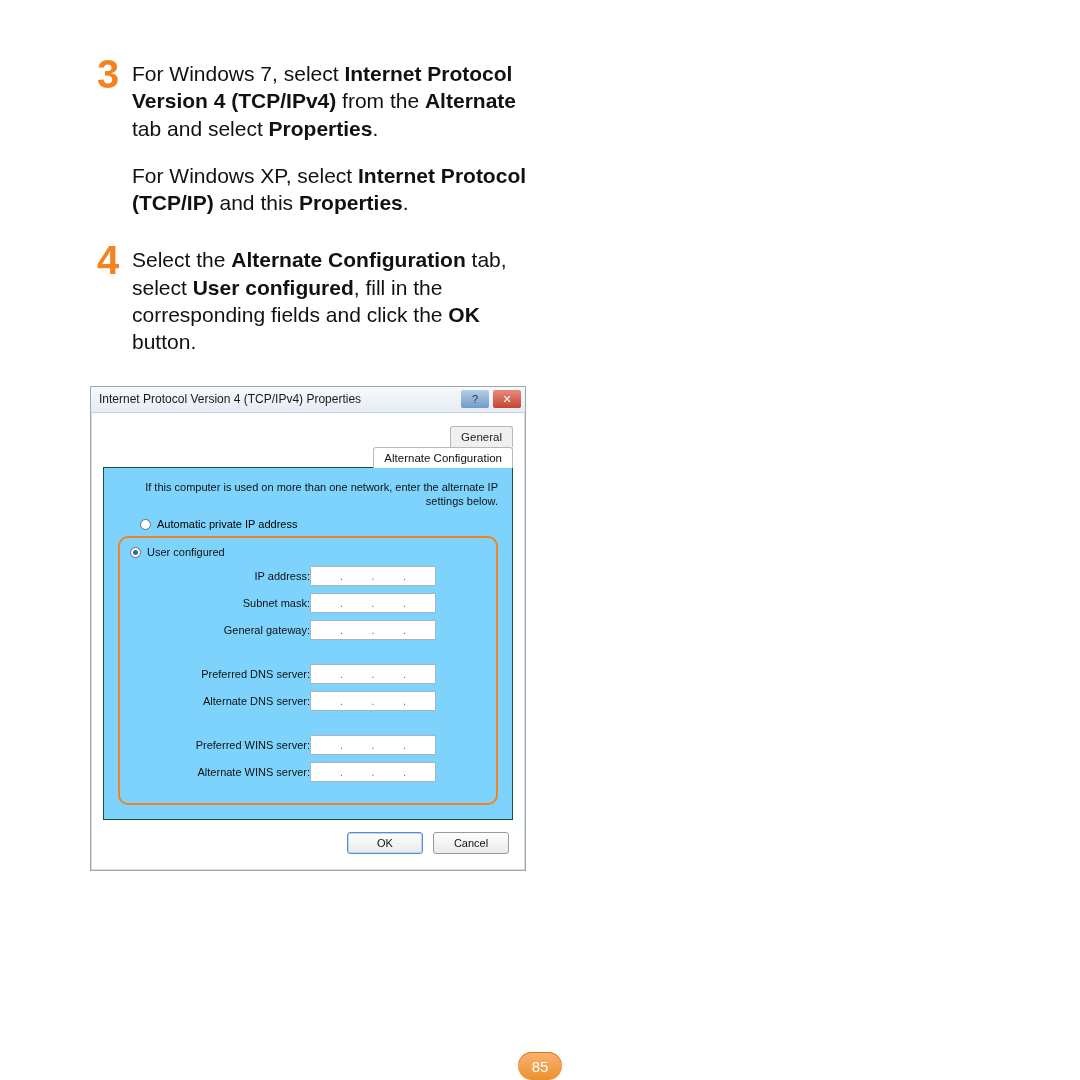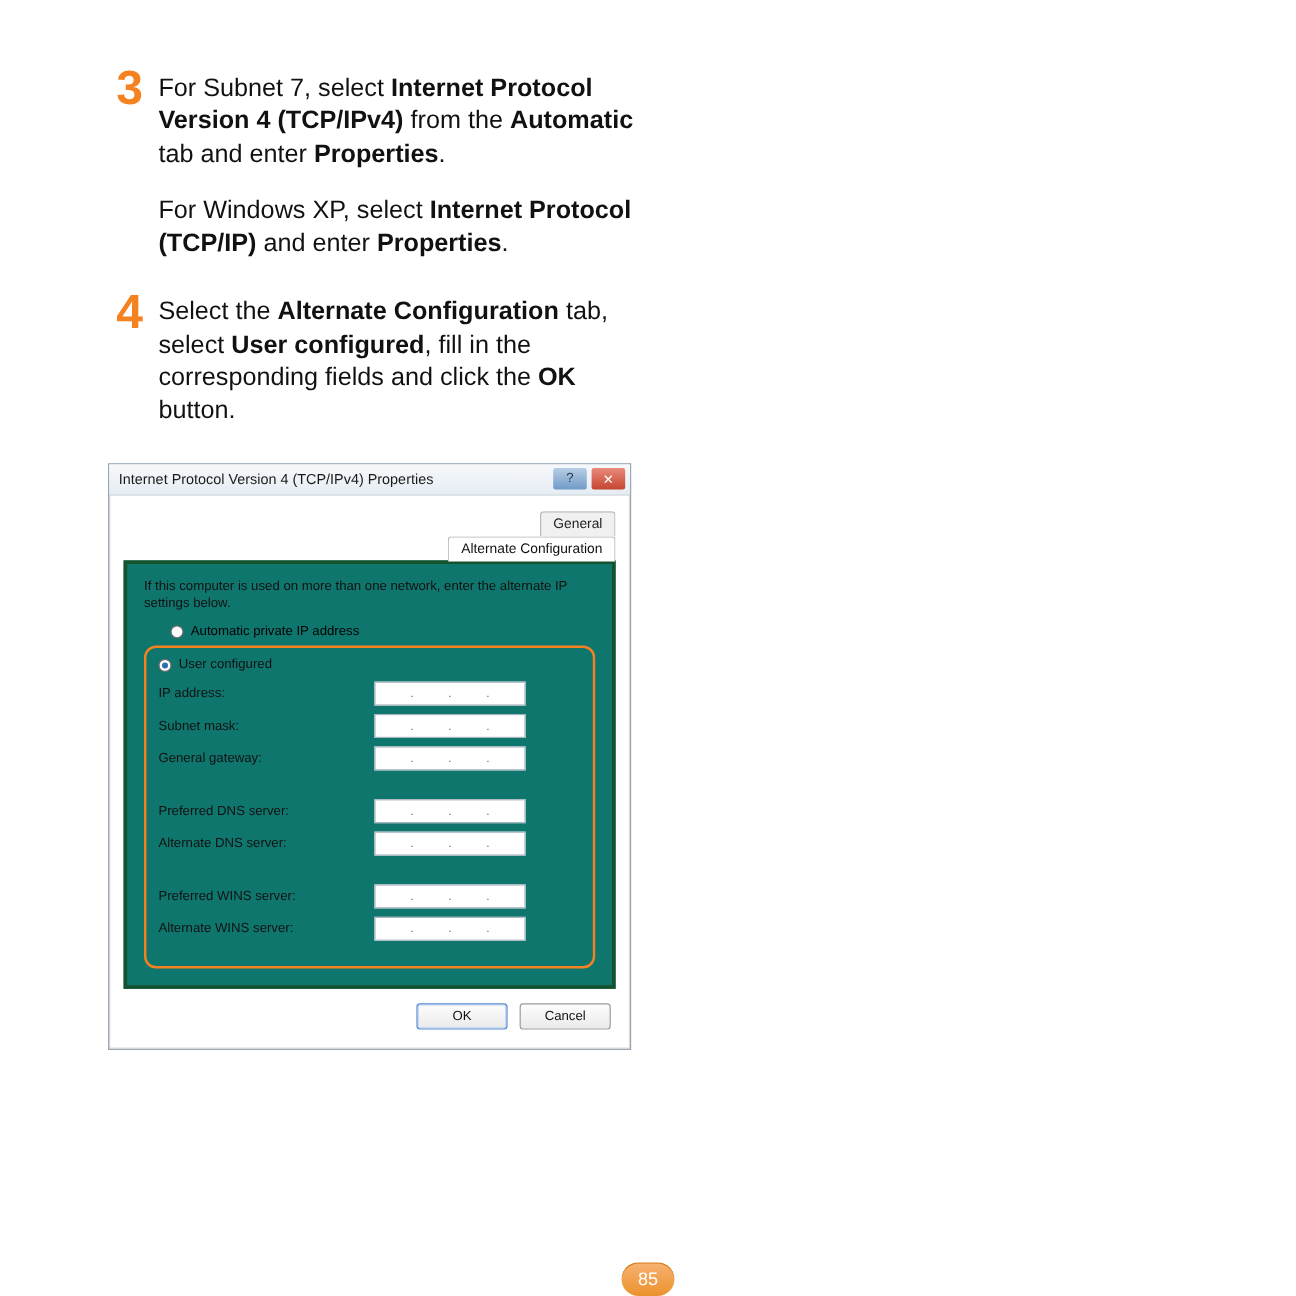--- a/index.html
+++ b/index.html
@@ -92,24 +92,25 @@
     position: relative;
     top: 1px;
     border-radius: 3px 3px 0 0;
   }
   .tab.inactive { background: #f0f0f0; color:#222; }
   .tab.active {
     background: #fff;
     z-index: 2;
   }
   .tab-panel {
-    border: 3px solid #14532d;
-    background: #0f766e;
+    border: 1px solid #14532d;
+    background: #7dd3fc;
     padding: 12px 14px 14px 14px;
     position: relative;
+    text-align: right;
   }
   .panel-note {
     font-size: 11px;
     color: #111;
     margin-bottom: 10px;
     line-height: 1.3;
   }
   .radio-row {
     display: flex; align-items: center; gap: 6px;
     font-size: 11px;
@@ -196,24 +197,24 @@
 </style>
 </head>
 <body>
 
 <div class="page">
 
   <div class="step">
     <div class="step-num">3</div>
     <div class="step-body">
       <div>
-        <span>For Subnet 7, select </span><b>Internet Protocol Version 4 (TCP/IPv4)</b><span> from the </span><b>Automatic</b><span> tab and enter </span><b>Properties</b><span>.</span>
+        <span>For Windows 7, select </span><b>Internet Protocol Version 4 (TCP/IPv4)</b><span> from the </span><b>Alternate</b><span> tab and select </span><b>Properties</b><span>.</span>
       </div>
       <div class="step3-xp">
-        <span>For Windows XP, select </span><b>Internet Protocol (TCP/IP)</b><span> and enter </span><b>Properties</b><span>.</span>
+        <span>For Windows XP, select </span><b>Internet Protocol (TCP/IP)</b><span> and this </span><b>Properties</b><span>.</span>
       </div>
     </div>
   </div>
 
   <div class="step" style="margin-top:30px;">
     <div class="step-num">4</div>
     <div class="step-body">
       <span>Select the </span><b>Alternate Configuration</b><span> tab, select </span><b>User configured</b><span>, fill in the corresponding fields and click the </span><b>OK</b><span> button.</span>
     </div>
   </div>

